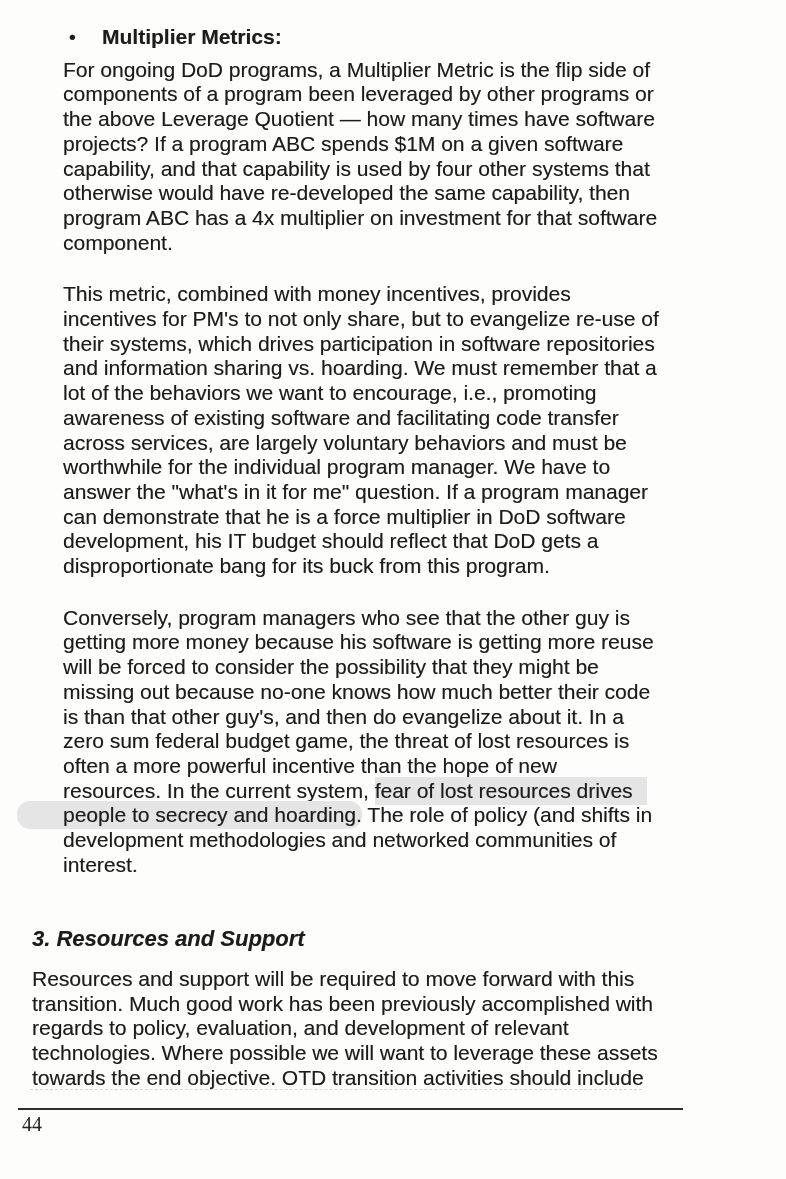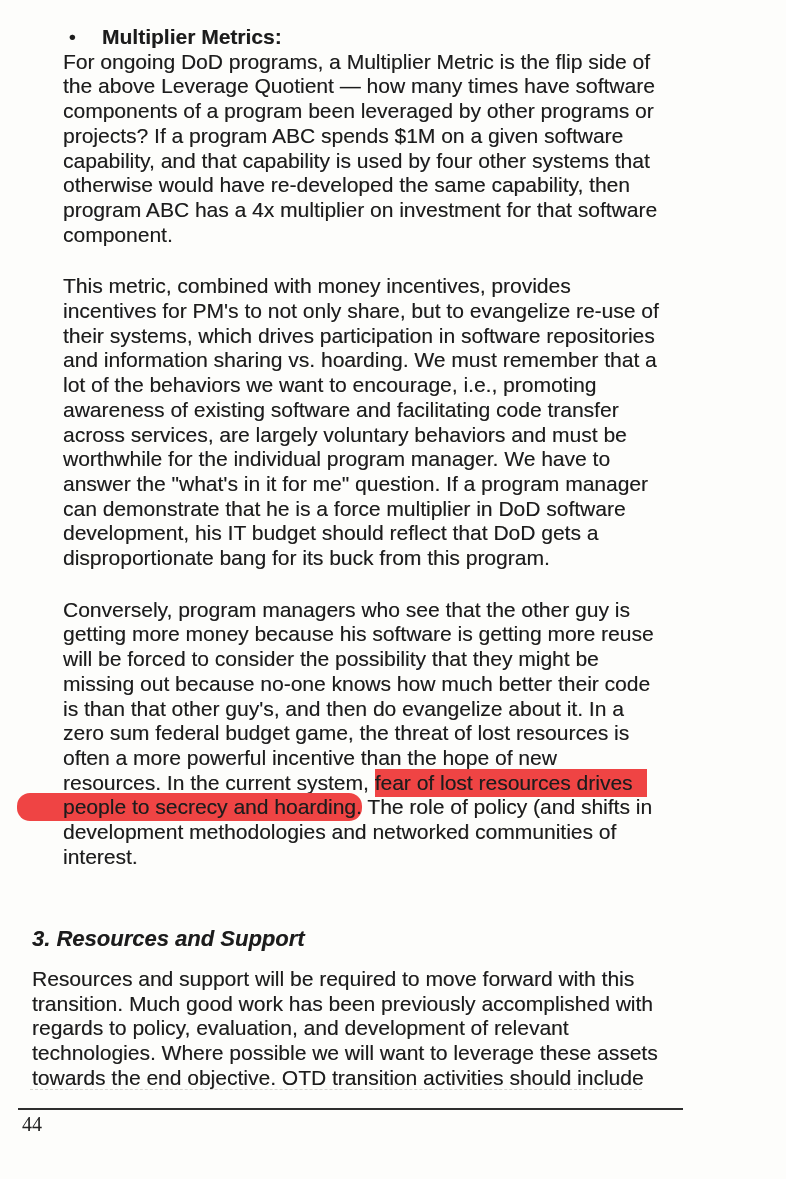--- a/index.html
+++ b/index.html
@@ -26,33 +26,33 @@
     white-space: nowrap;
     text-shadow: 0.3px 0.3px 0.4px rgba(30,30,30,0.45);
   }
   .bullet {
     width: 39px;
     padding-left: 6px;
     box-sizing: border-box;
     font-size: 19px;
   }
 
-  .para { margin: 0 0 27px 0; }
+  .para { margin: 8px 0 27px 0; }
   .para:last-child { margin-bottom: 0; }
   .bullet-section .para:first-of-type { margin-top: 0; }
 
   .line {
     font-size: 21px;
     line-height: 24.7px;
     white-space: nowrap;
     text-shadow: 0.3px 0.3px 0.4px rgba(30,30,30,0.45);
   }
 
   .hl {
-    background: #ef4444;
+    background: #e5e5e5;
     padding-top: 2px;
     padding-bottom: 3px;
   }
   .hl-ext-right { padding-right: 14px; margin-right: -14px; }
   .hl-ext-left  { padding-left: 46px;  margin-left: -46px; border-radius: 13px; }
 
   .bottom-section {
     position: absolute;
     left: 32px; top: 926px;
     width: 720px;
@@ -95,22 +95,22 @@
 
 <div class="page">
 
   <div class="bullet-section">
     <div class="bullet-line">
       <span class="bullet">•</span>
       <span class="bullet-label">Multiplier Metrics:</span>
     </div>
     <div class="para">
         <div class="line">For ongoing DoD programs, a Multiplier Metric is the flip side of</div>
+        <div class="line">components of a program been leveraged by other programs or</div>
         <div class="line">the above Leverage Quotient — how many times have software</div>
-        <div class="line">components of a program been leveraged by other programs or</div>
         <div class="line">projects? If a program ABC spends $1M on a given software</div>
         <div class="line">capability, and that capability is used by four other systems that</div>
         <div class="line">otherwise would have re-developed the same capability, then</div>
         <div class="line">program ABC has a 4x multiplier on investment for that software</div>
         <div class="line">component.</div>
       </div>
     <div class="para">
         <div class="line">This metric, combined with money incentives, provides</div>
         <div class="line">incentives for PM's to not only share, but to evangelize re-use of</div>
         <div class="line">their systems, which drives participation in software repositories</div>

